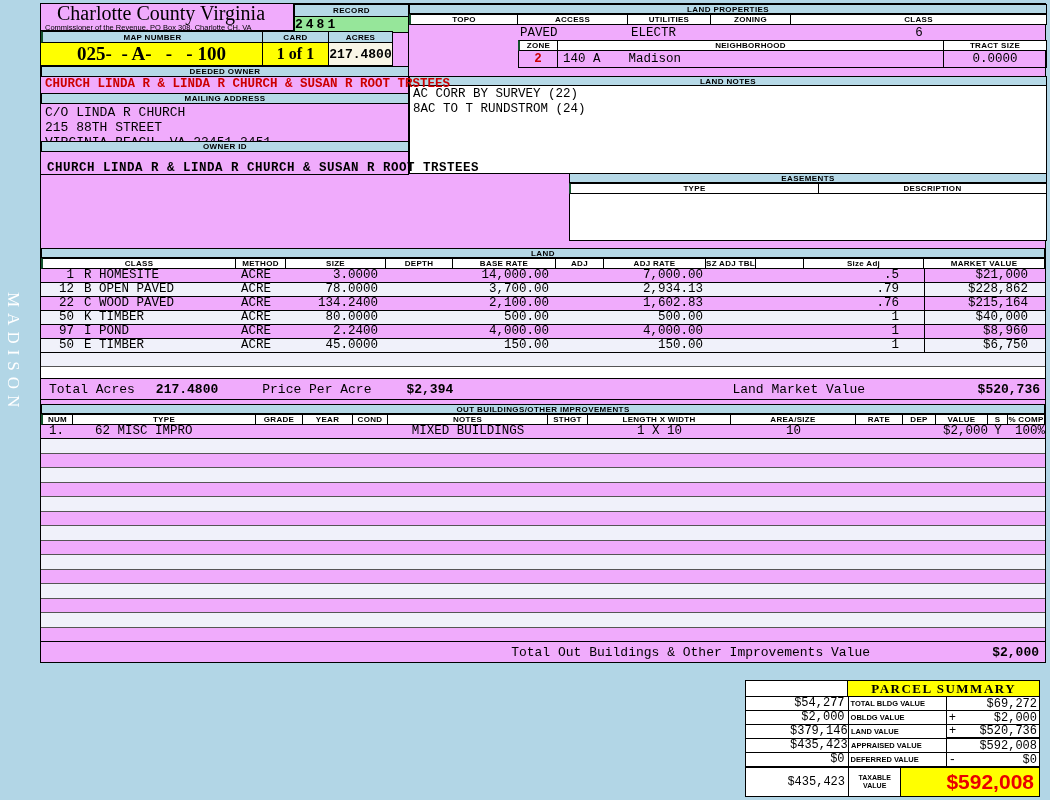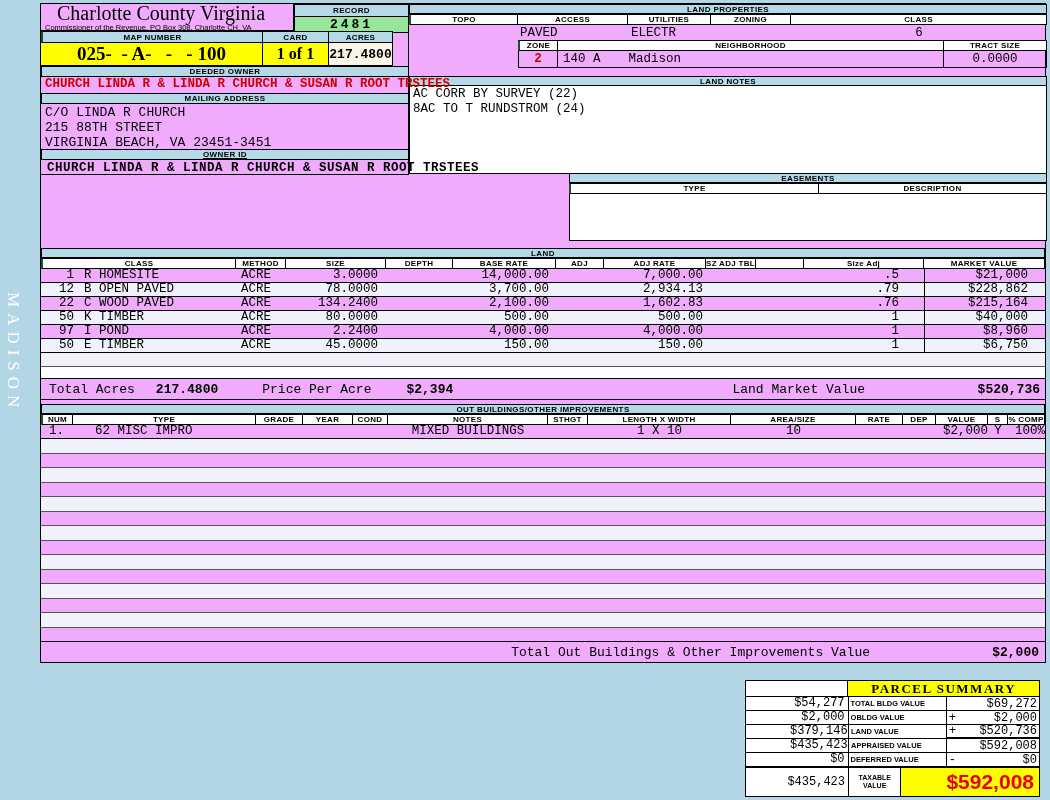--- a/index.html
+++ b/index.html
@@ -18,34 +18,34 @@
   .hrow > div { background:#fff; border:1px solid #000; border-left:0; font:bold 8px "Liberation Sans",sans-serif;
           letter-spacing:.3px; display:flex; align-items:center; justify-content:center; height:100%; }
   .hrow > div:first-child { border-left:2px solid #14532d; }
 
   
   #title-box { left:0; top:0; width:253px; height:27px; border-right:1px solid #000; border-bottom:1px solid #000; }
   #title { font:20px/19px "Liberation Serif", serif; padding-left:16px; white-space:nowrap; }
   #subtitle { font:7.5px "Liberation Sans", sans-serif; padding-left:4px; white-space:nowrap; }
   #record-hdr { left:253px; top:0; width:115px; height:13px; }
   #record-val { left:253px; top:13px; width:115px; height:16px; background:#96e69a; border:1px solid #000; border-top:0;
-                font:bold 13px/15px "Liberation Mono",monospace; text-align:center; letter-spacing:3px; }
+                font:bold 13px/15px "Liberation Mono",monospace; letter-spacing:3px; }
   #map-hdr { left:0; top:27px; width:352px; height:12px; }
   #map-hdr > div { background:#b6d9e7; }
   #map-val { left:0; top:39px; width:352px; height:23px; display:flex; }
   #map-val > div { border:1px solid #000; border-left:0; border-top:0; display:flex; align-items:center; justify-content:center; }
   #map-num { width:222px; background:#ffff00; font:bold 19px "Liberation Serif",serif; white-space:pre; }
   #card-num { width:66px; background:#ffff00; font:600 16px "Liberation Serif",serif; }
   #acres-num { width:64px; background:#f8f5e6; font:bold 13px "Liberation Mono",monospace; }
   #deeded-band { left:0; top:62px; width:368px; height:11px; }
   #deeded-owner { left:0; top:73px; font:bold 12.5px "Liberation Mono",monospace; color:#cc0000;
                   white-space:nowrap; padding-left:4px; z-index:3; }
   #mailing-band { left:0; top:89px; width:368px; height:11px; }
   #mailing { left:0; top:101px; font:13px/15px "Liberation Mono",monospace; padding-left:4px; white-space:nowrap; }
-  #ownerid-band { left:0; top:145px; width:368px; height:11px;text-decoration:underline; }
+  #ownerid-band { left:0; top:137px; width:368px; height:11px; }
   #owner-id { left:0; top:157px; font:bold 12.5px "Liberation Mono",monospace; letter-spacing:.5px;
               white-space:nowrap; padding-left:6px; z-index:3; }
   #left-box { left:0; top:0; width:368px; height:171px; border-right:1px solid #000; border-bottom:1px solid #000; }
 
   
   #lp-band { left:368px; top:0; width:638px; height:10px; }
   #lp-hdr { left:368px; top:10px; width:638px; height:11px; }
   #lp-val { left:368px; top:21px; width:638px; height:15px; display:flex; font:12.5px "Liberation Mono",monospace; }
   #lp-val > div { height:100%; display:flex; align-items:center; }
   #zone-tbl { left:477px; top:36px; width:529px; height:28px; }

